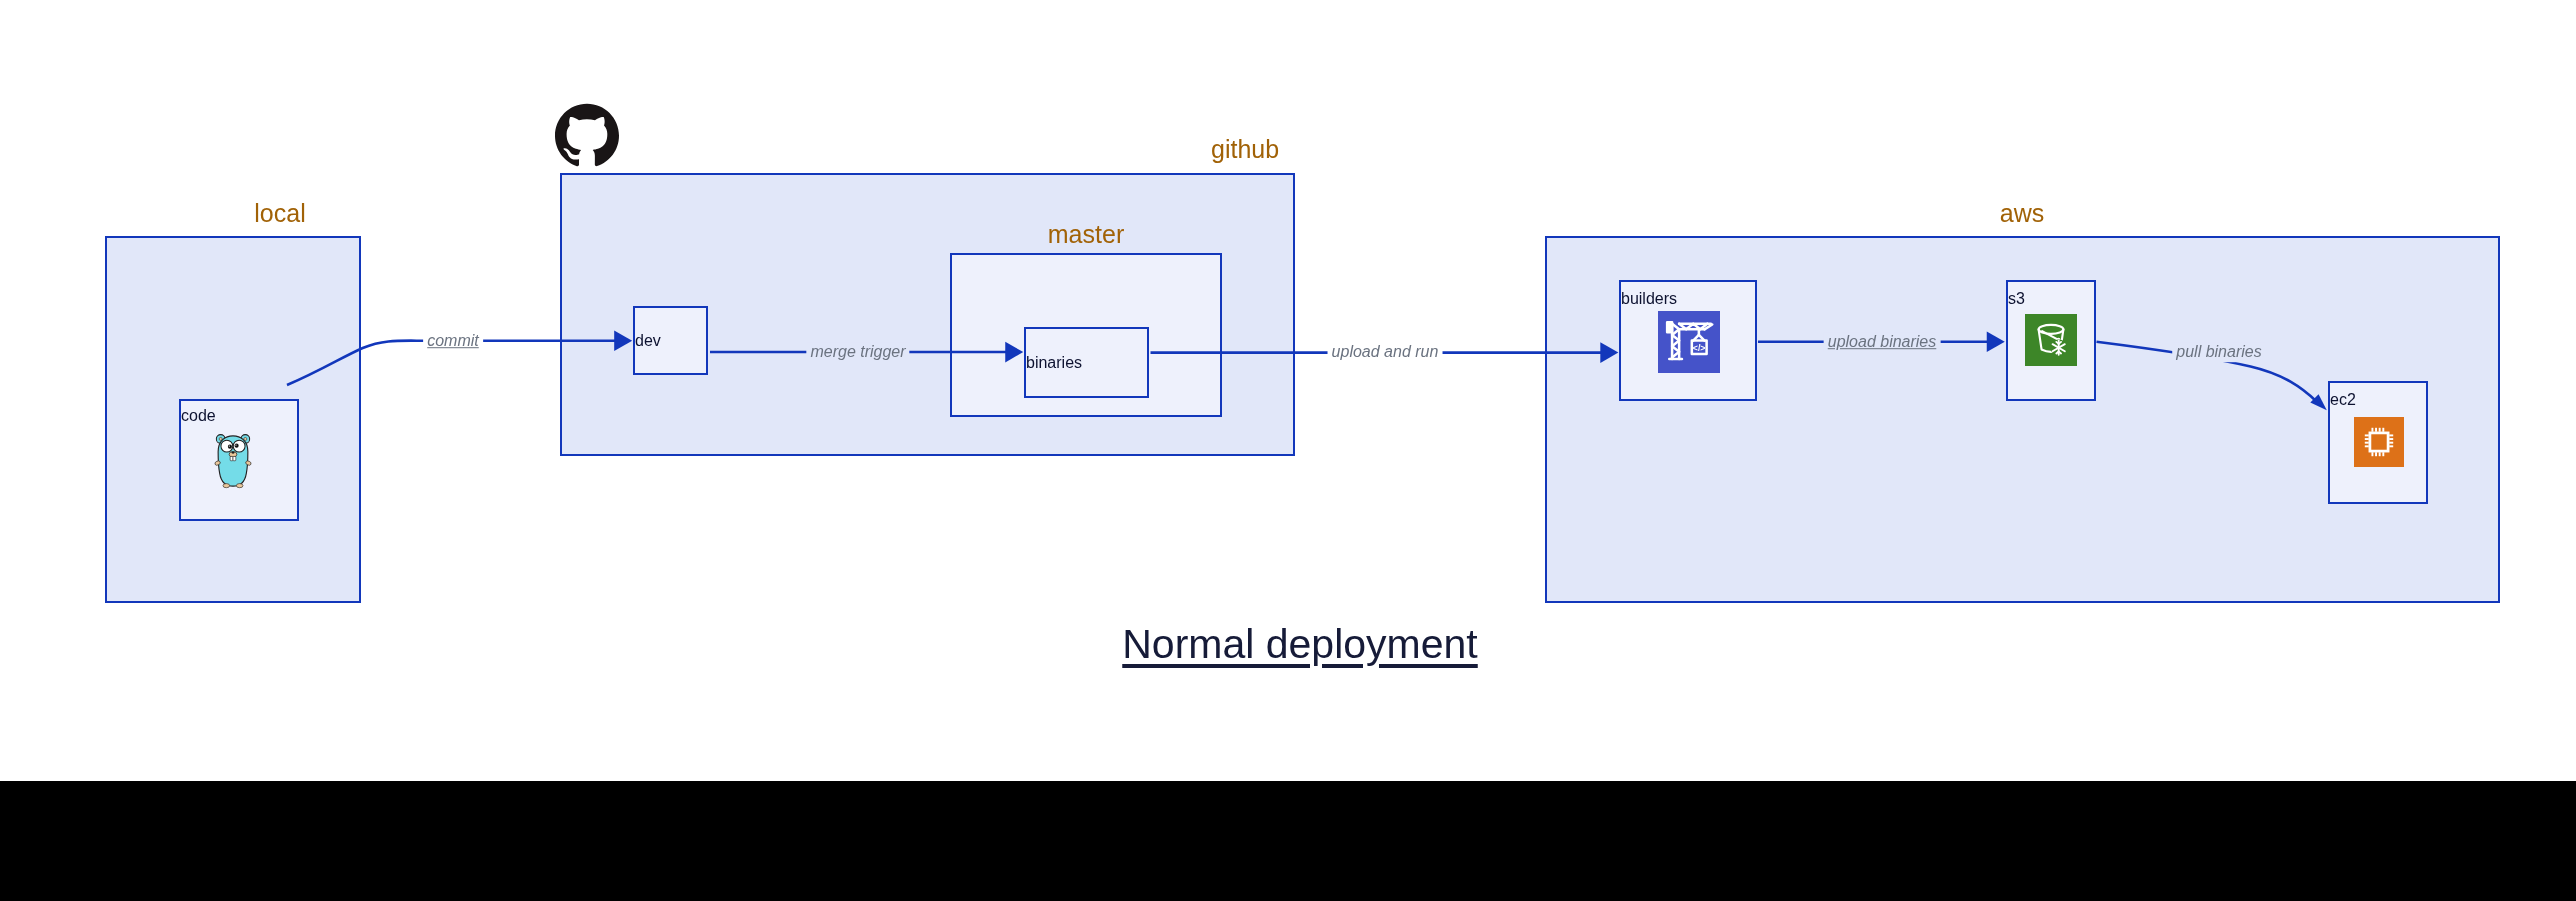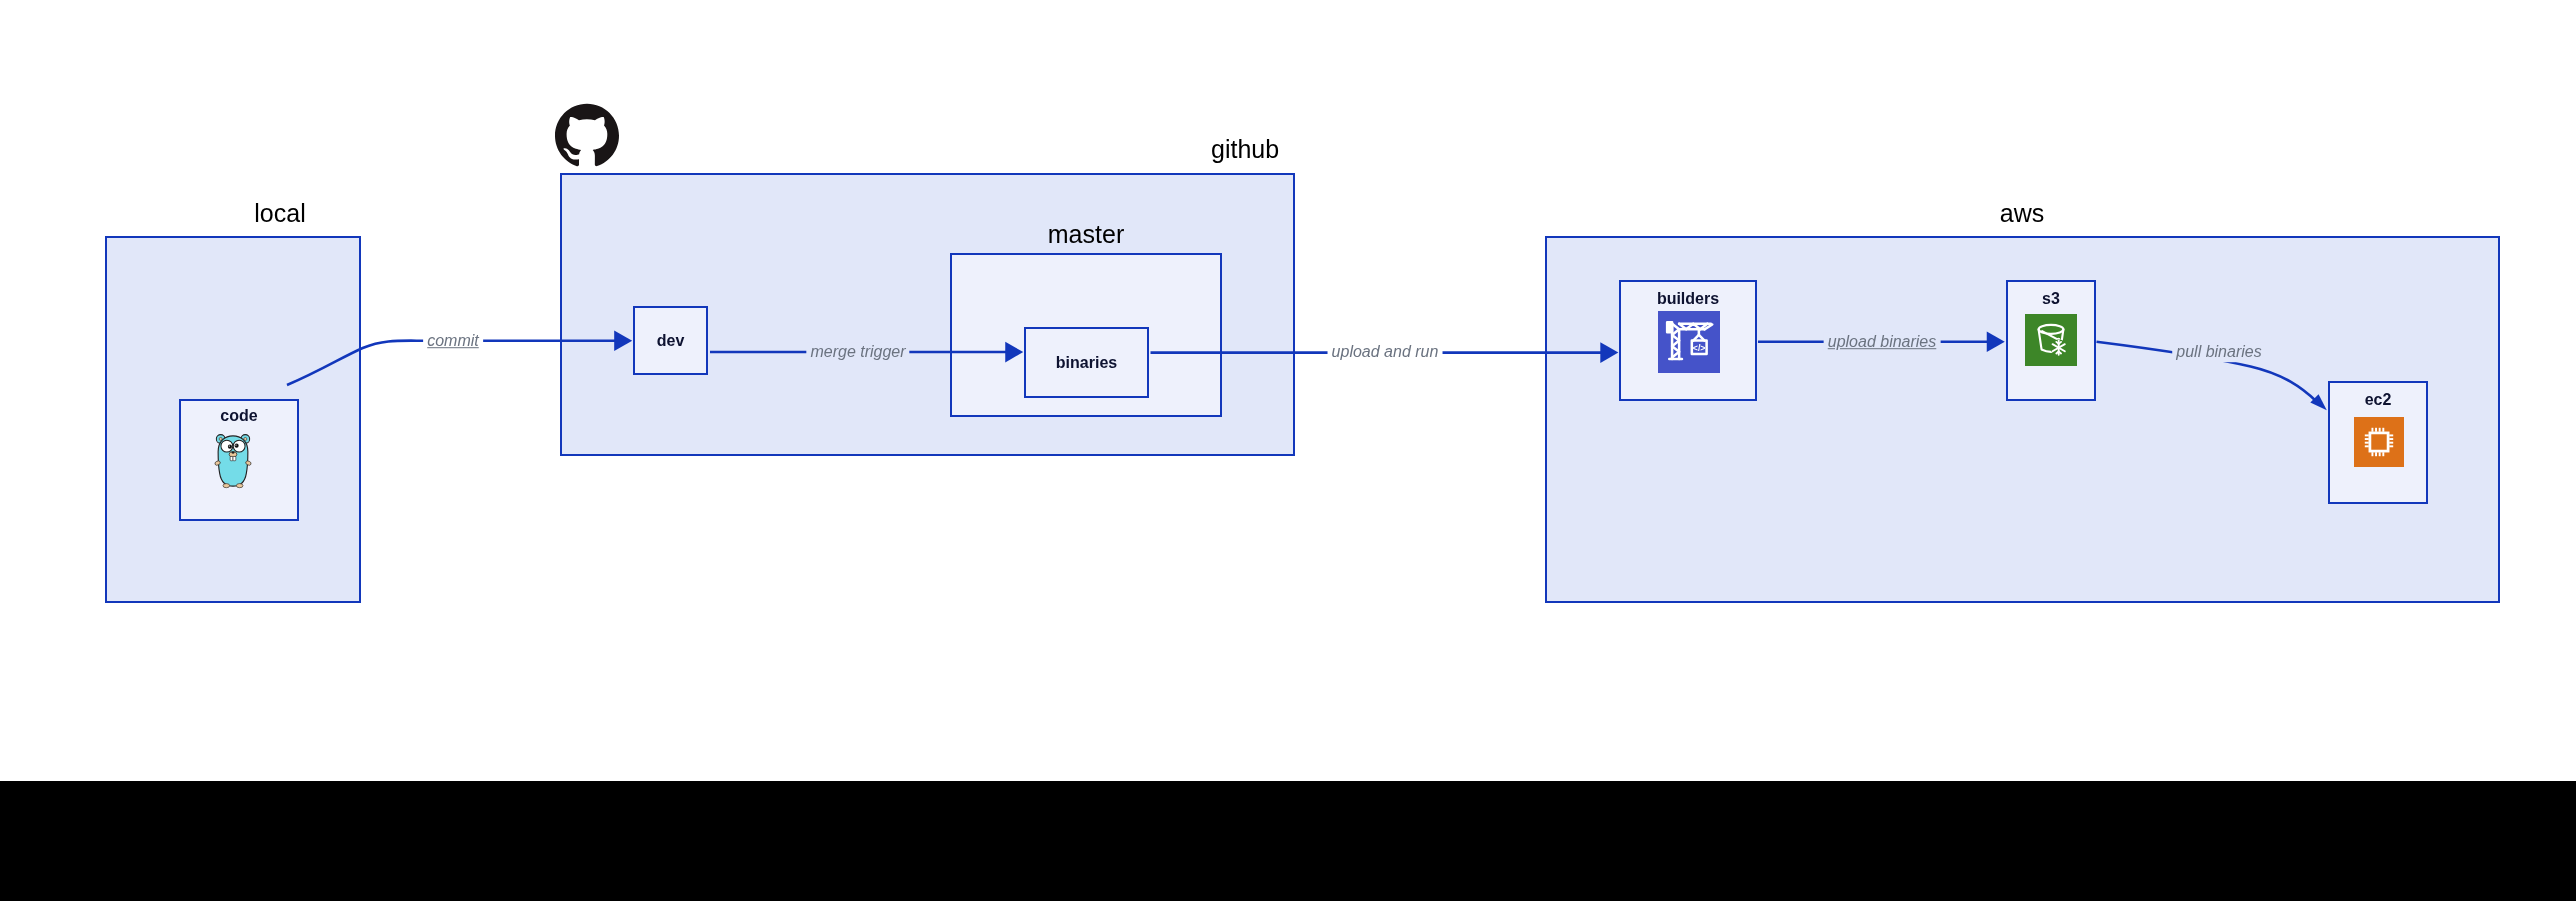--- a/index.html
+++ b/index.html
@@ -5,25 +5,25 @@
   html,body{margin:0;padding:0;background:#ffffff;}
   body{width:2604px;height:902px;position:relative;overflow:hidden;
        font-family:"Liberation Sans", sans-serif;}
   .stage{position:absolute;left:0;top:0;width:2604px;height:902px;}
 
   .container-box{position:absolute;background:#e1e7f9;border:2.6px solid #1237bb;
                  box-sizing:border-box;z-index:1;}
   .sub-container{z-index:2;}
   .node-box{position:absolute;background:#eef1fc;border:2.6px solid #1237bb;
             box-sizing:border-box;z-index:3;}
-  .section-label{position:absolute;color:#000000;font-size:25px;line-height:1;
+  .section-label{position:absolute;color:#a16207;font-size:25px;line-height:1;
                  white-space:nowrap;z-index:3;}
   .center-x{transform:translateX(-50%);}
-  .node-label{position:absolute;width:100%;text-align:center;color:#0d1230;
-              font-weight:bold;font-size:16px;line-height:1;z-index:4;}
+  .node-label{position:absolute;width:100%;text-align:left;color:#0d1230;
+              font-weight:normal;font-size:16px;line-height:1;z-index:4;}
   .node-label.v-center{top:50%;transform:translateY(-50%);}
   .node-icon{position:absolute;z-index:4;}
 
   #edges{position:absolute;left:0;top:0;z-index:5;pointer-events:none;}
   .edge-label{position:absolute;transform:translate(-50%,-50%);z-index:6;
               color:#6b7380;font-style:italic;font-size:16px;line-height:1.1;
               padding:1px 4.1px;white-space:nowrap;}
   .bg-white{background:#ffffff;}
   .bg-fill{background:#e1e7f9;}
 
@@ -184,17 +184,18 @@
       <polygon points="4516,796 4484,781 4500,765"></polygon>
     </g>
   </svg>
 
   <div class="edge-label bg-white" style="left:453px;top:341px;text-decoration:underline;">commit</div>
   <div class="edge-label bg-fill" style="left:858px;top:352px;">merge trigger</div>
   <div class="edge-label bg-white" style="left:1385px;top:352px;">upload and run</div>
   <div class="edge-label bg-fill" style="left:1882px;top:342px;text-decoration:underline;">upload binaries</div>
   <div class="edge-label bg-fill" style="left:2219px;top:352px;">pull binaries</div>
 
+  <div class="diagram-title">Normal deployment</div>
 
   <div class="black-bar"></div>
 
 </div>
 
 
 </body></html>

